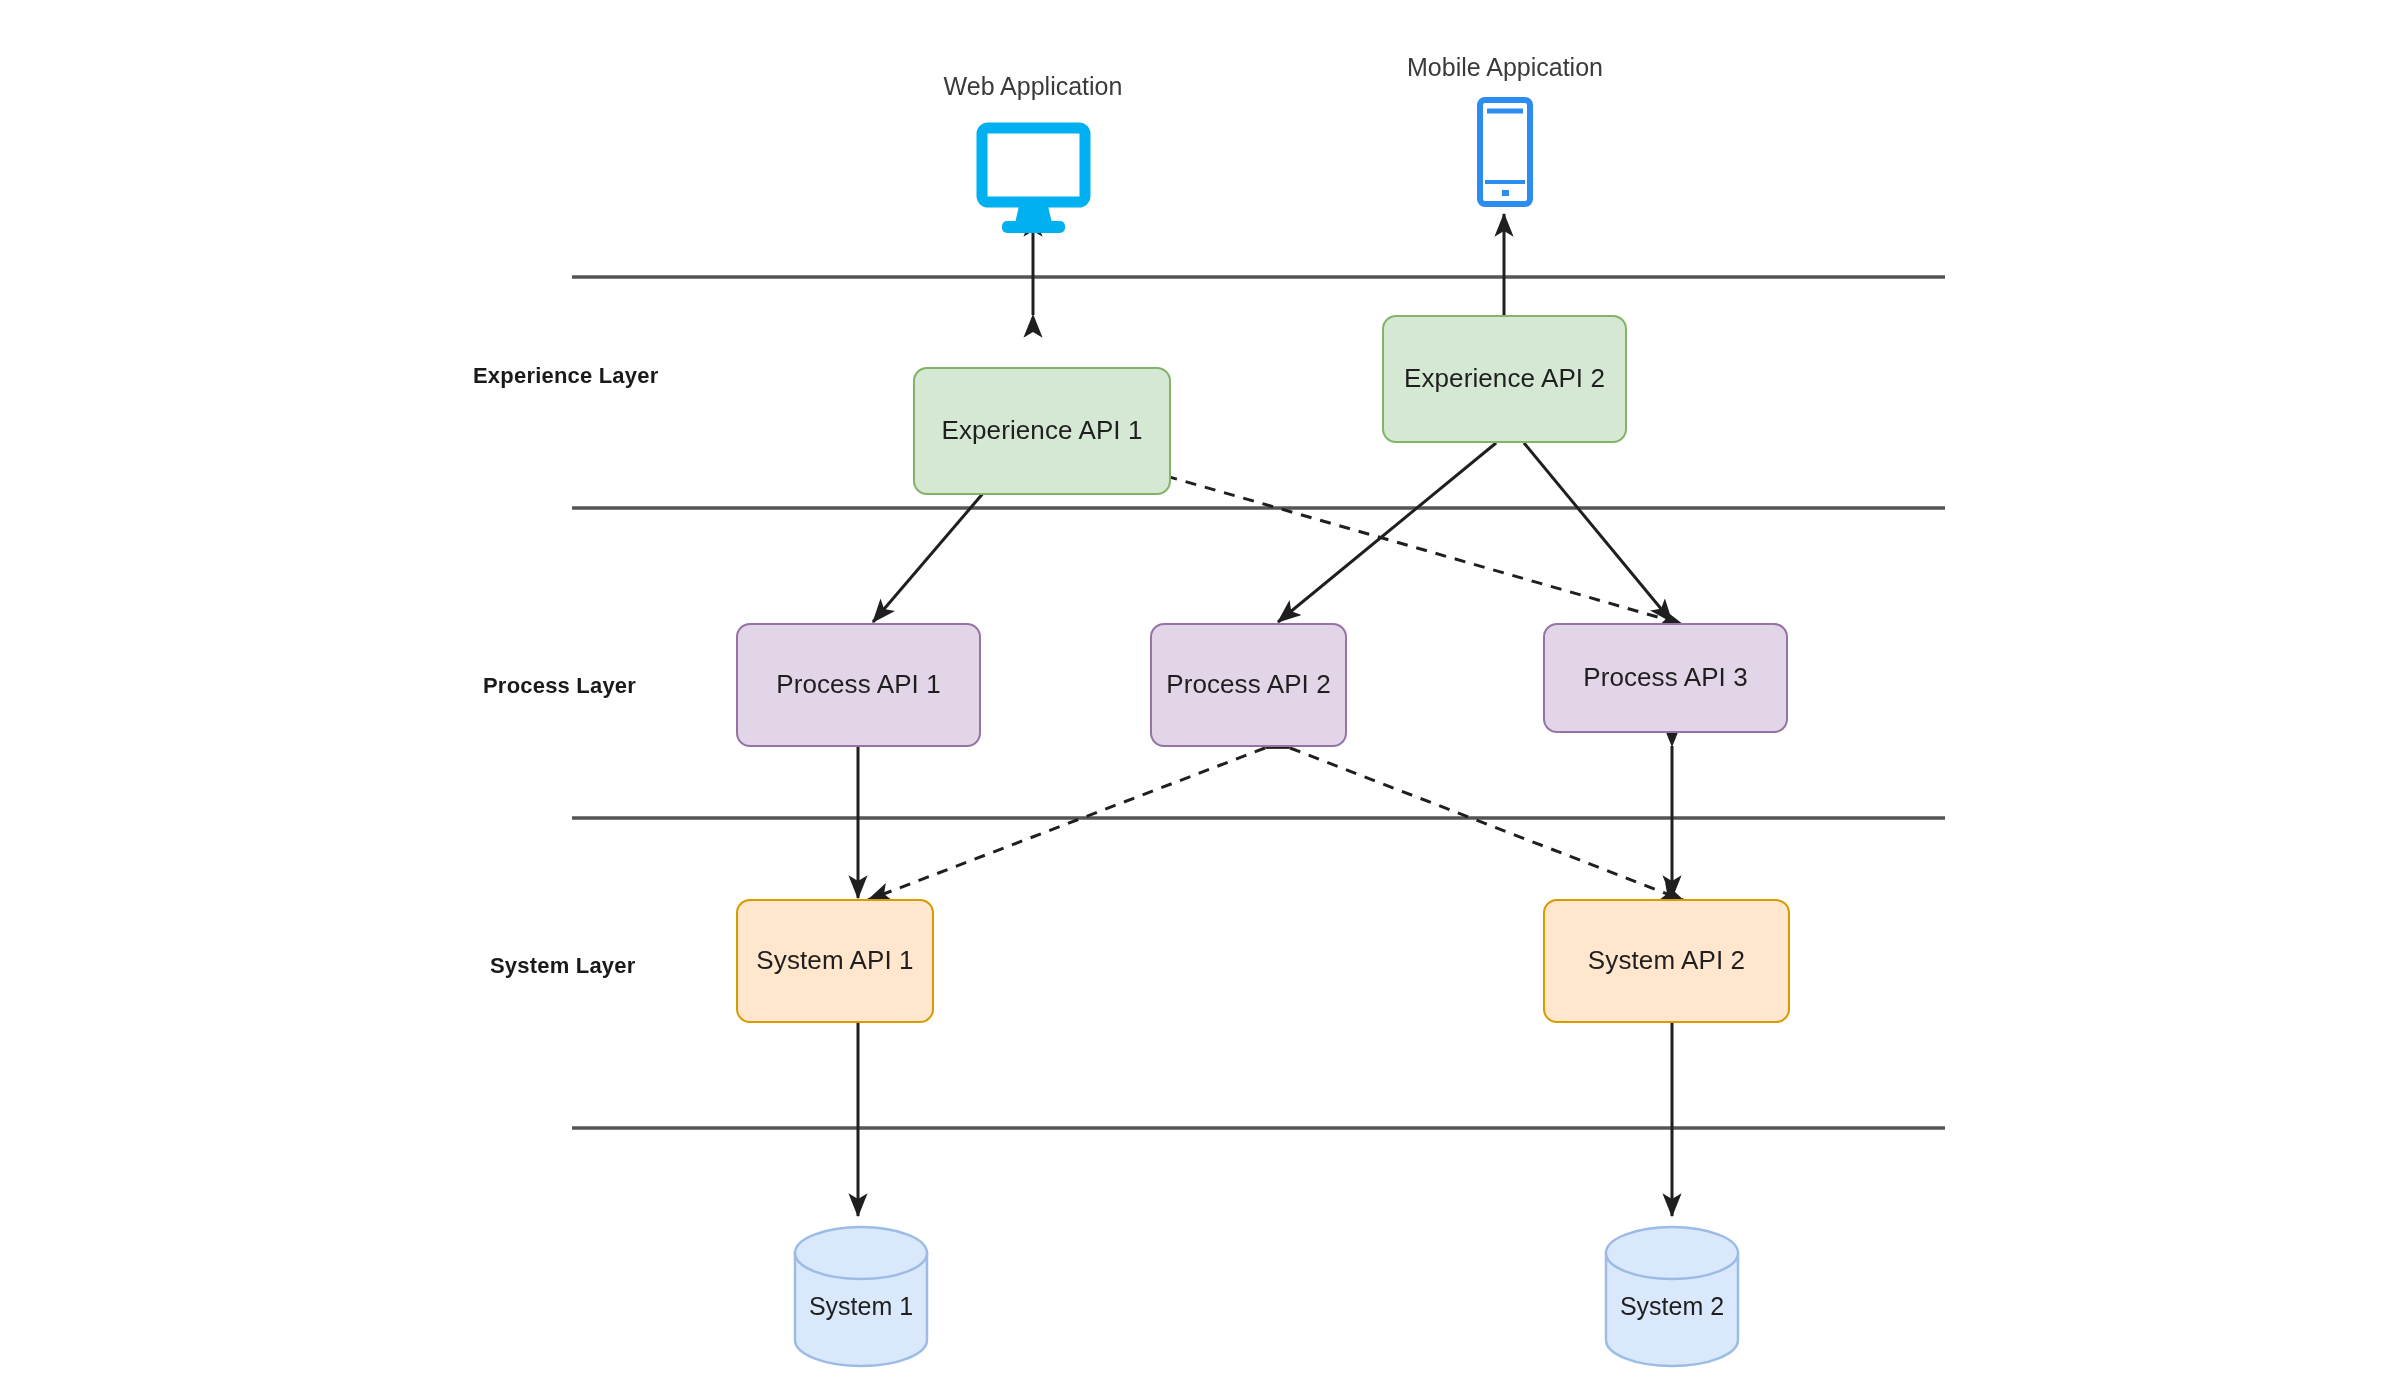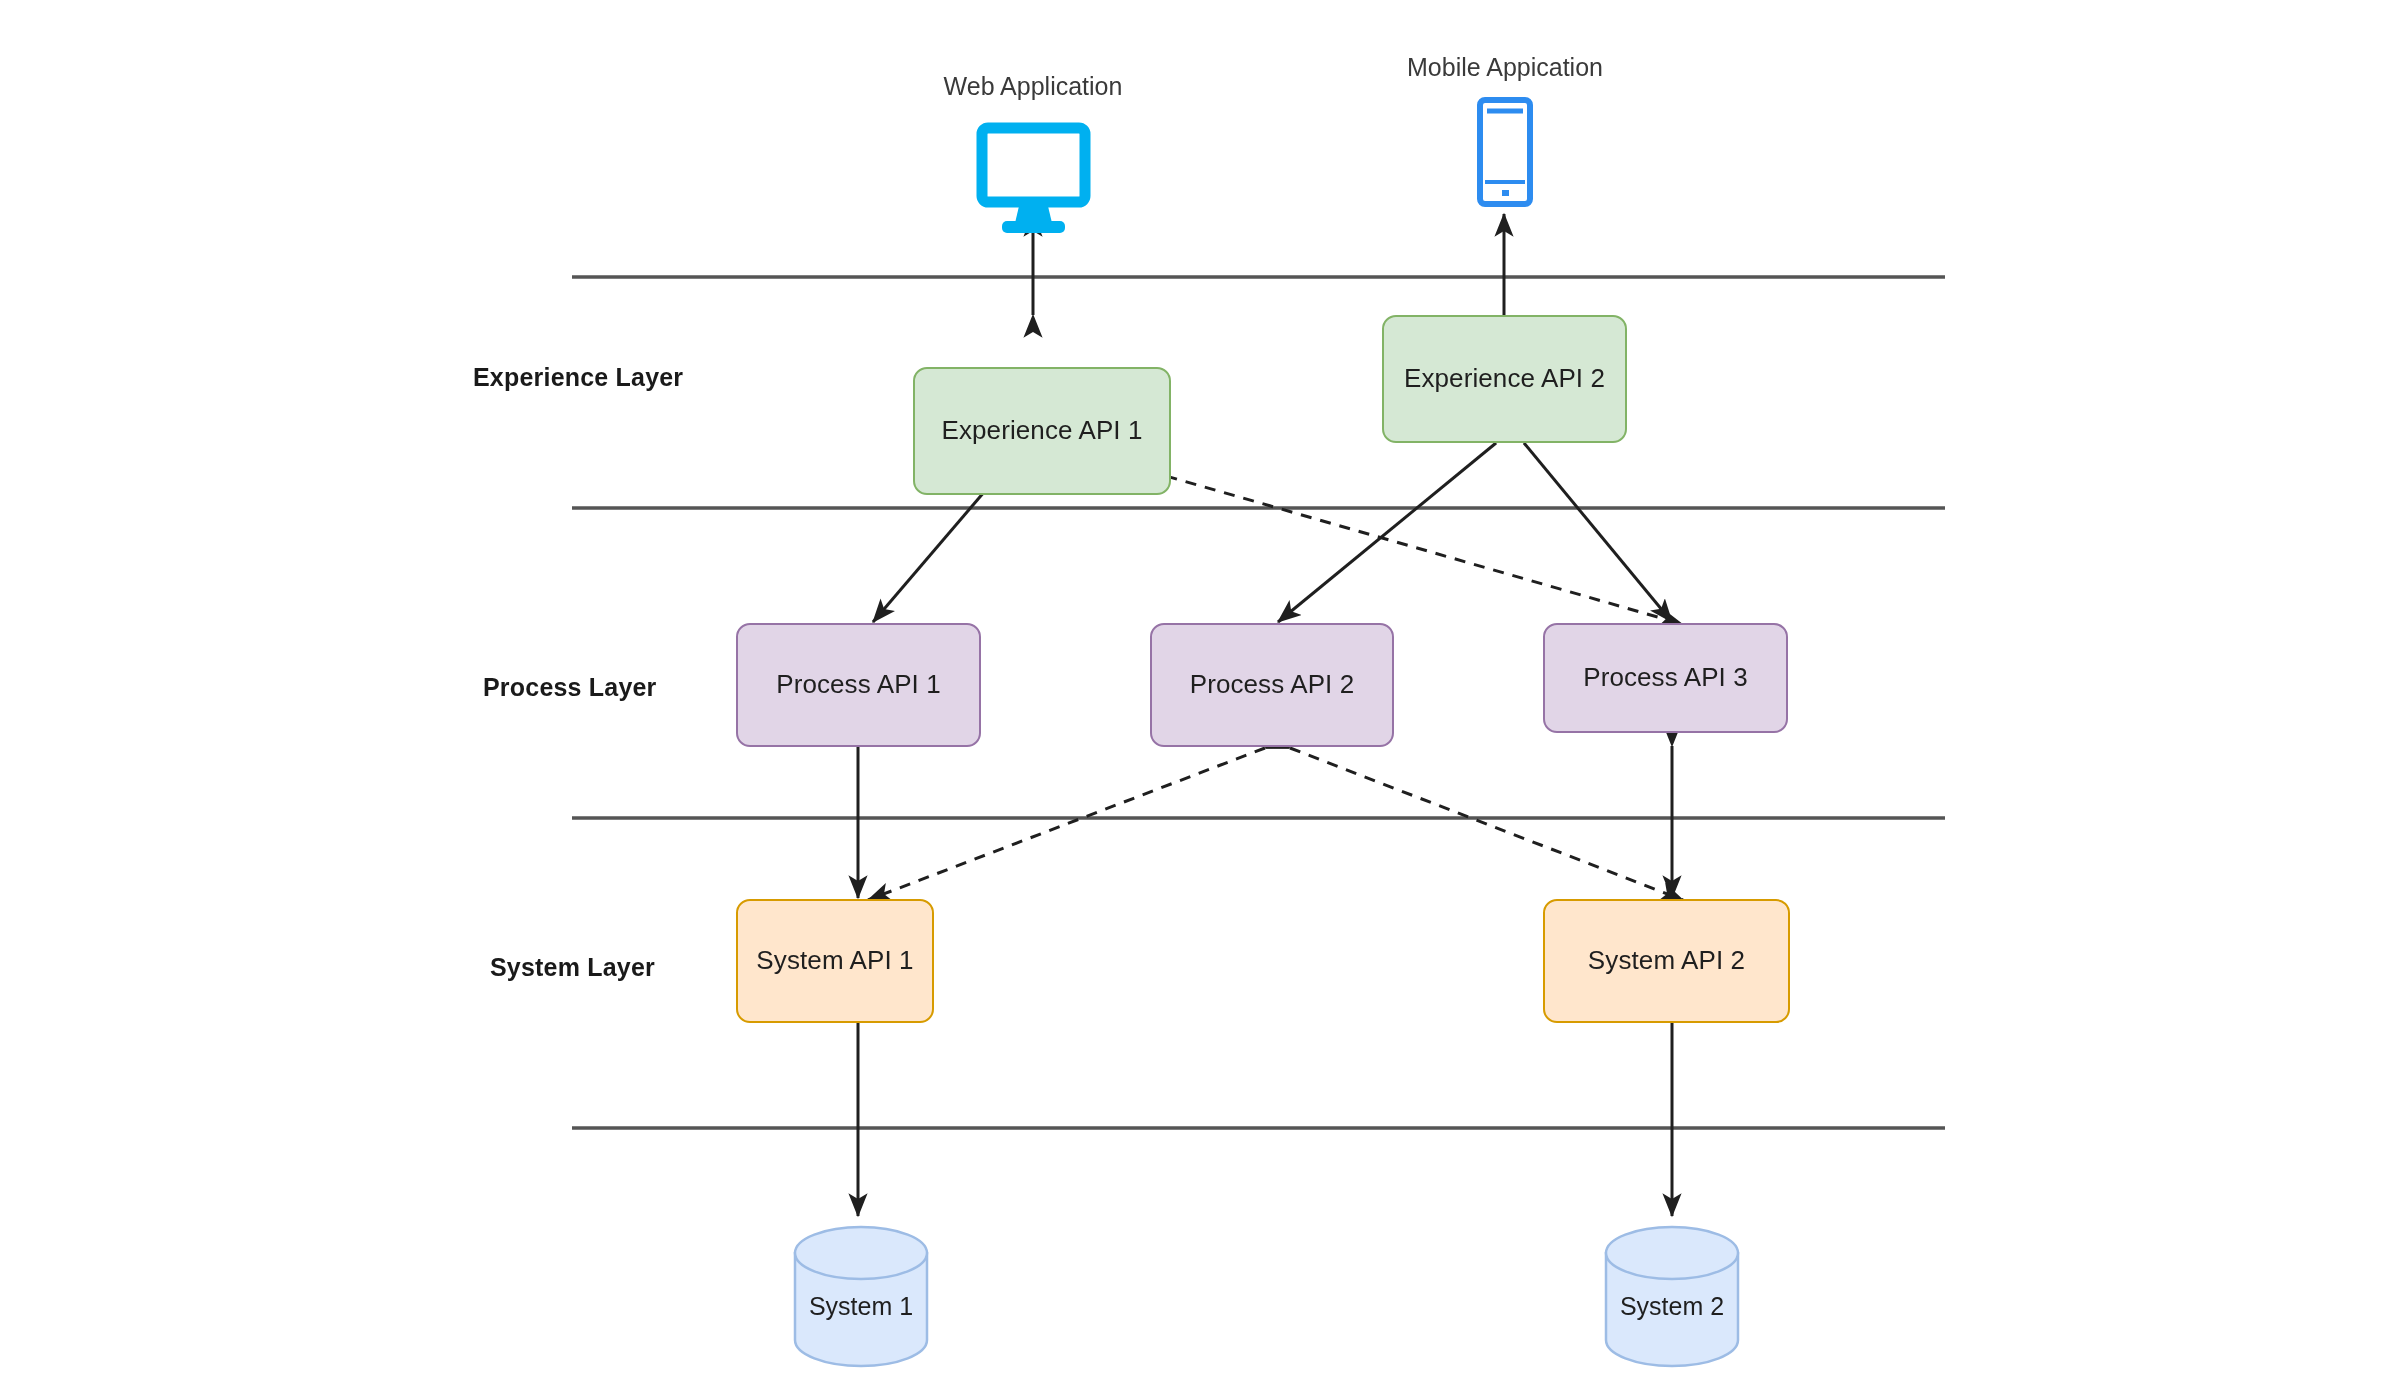--- a/index.html
+++ b/index.html
@@ -49,21 +49,21 @@
   .node-proc {
     background: #e1d5e7;
     border-color: #9673a6;
   }
   .node-sys {
     background: #ffe6cc;
     border-color: #d79b00;
   }
   .layer-label {
     position: absolute;
-    font-size: 25px;
+    font-size: 22px;
     font-weight: bold;
     color: #1a1a1a;
     white-space: nowrap;
     letter-spacing: 0.2px;
   }
   .client-label {
     position: absolute;
     font-size: 25px;
     color: #3a3a3a;
     white-space: nowrap;
@@ -152,21 +152,21 @@
   <div class="node node-exp" style="left:913px; top:320px; width:258px; height:128px;margin-top:47px;">
     <span>Experience API 1</span>
   </div>
   <div class="node node-exp" style="left:1382px; top:315px; width:245px; height:128px;">
     <span>Experience API 2</span>
   </div>
 
   <div class="node node-proc" style="left:736px; top:623px; width:245px; height:124px;">
     <span>Process API 1</span>
   </div>
-  <div class="node node-proc" style="left:1150px; top:623px; width:244px; height:124px;text-align:center;">
+  <div class="node node-proc" style="left:1150px; top:623px; width:197px; height:124px;text-align:center;">
     <span>Process API 2</span>
   </div>
   <div class="node node-proc" style="left:1543px; top:623px; width:245px; height:110px;">
     <span>Process API 3</span>
   </div>
 
   <div class="node node-sys" style="left:736px; top:899px; width:198px; height:124px;">
     <span>System API 1</span>
   </div>
   <div class="node node-sys" style="left:1543px; top:899px; width:247px; height:124px;">

